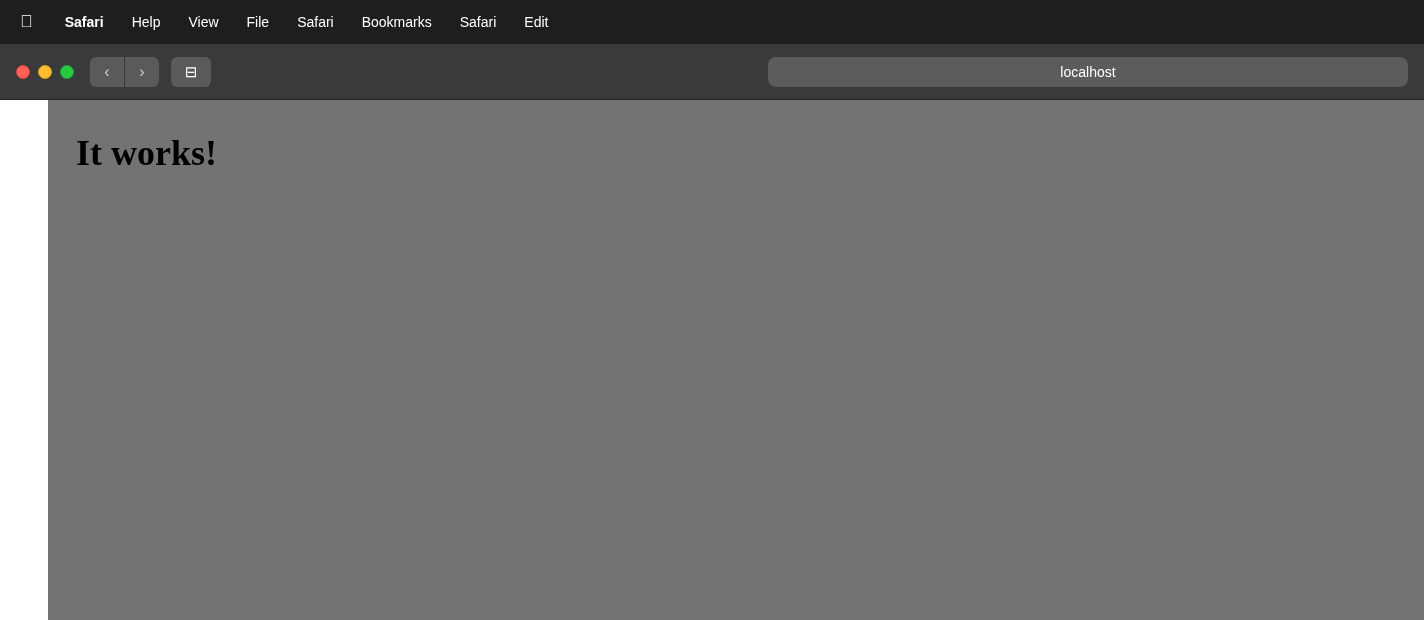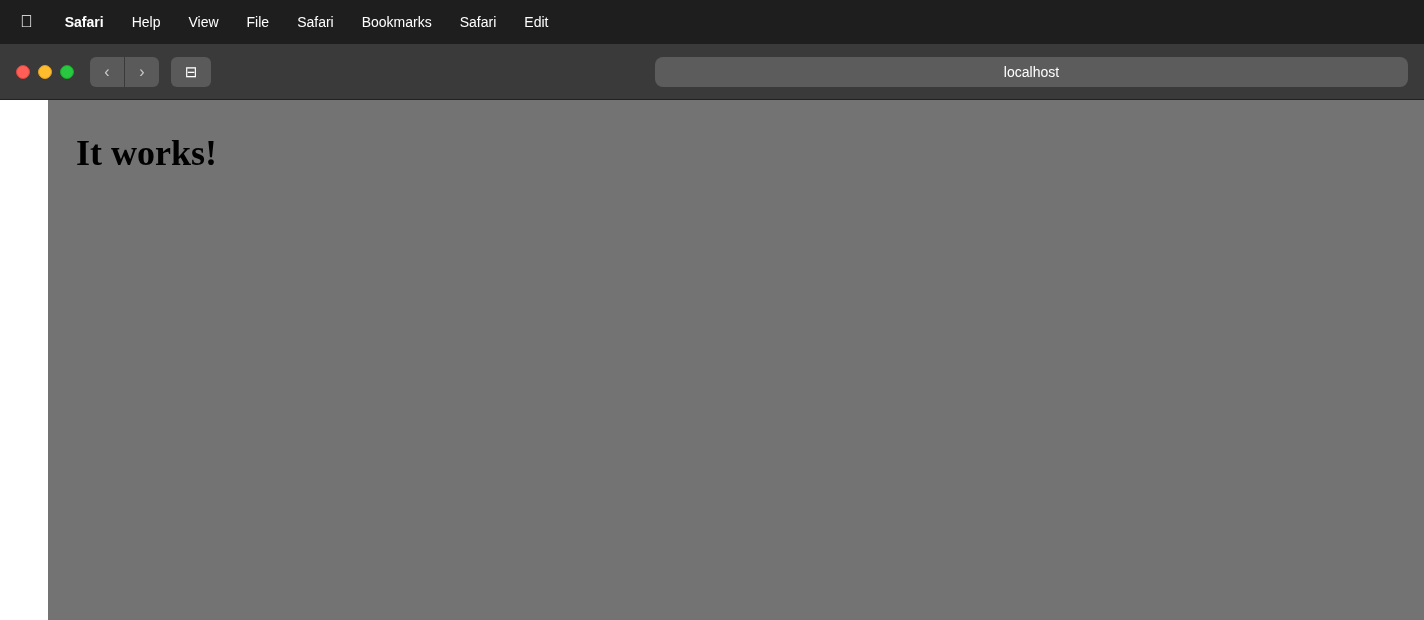--- a/index.html
+++ b/index.html
@@ -104,21 +104,21 @@
     .address-bar-wrapper {
       flex: 1;
       display: flex;
       justify-content: flex-end;
     }
     .address-bar {
       background: #5c5c5c;
       border: none;
       border-radius: 8px;
       height: 30px;
-      width: 753px;
+      width: 640px;
       color: white;
       font-size: 14px;
       text-align: center;
       padding: 0 12px;
       outline: none;
     }
 
     
     .page-content {
       width: 100%;

